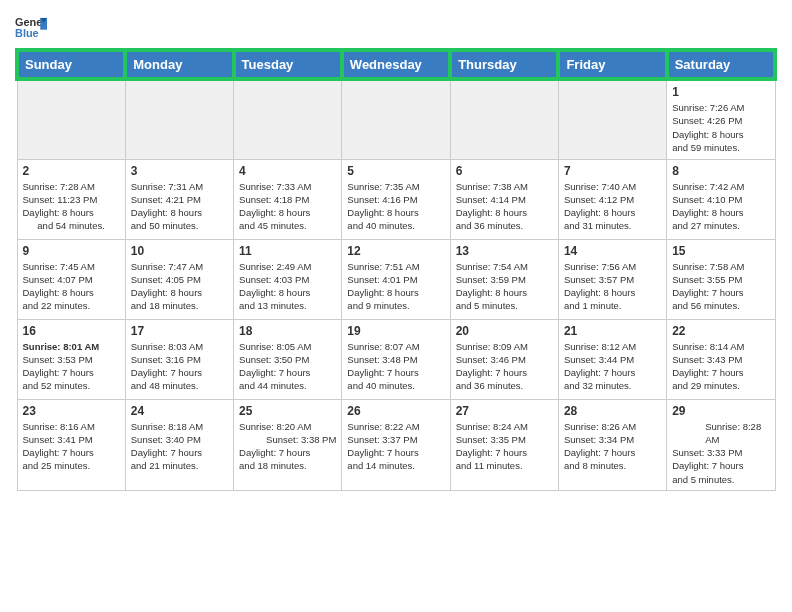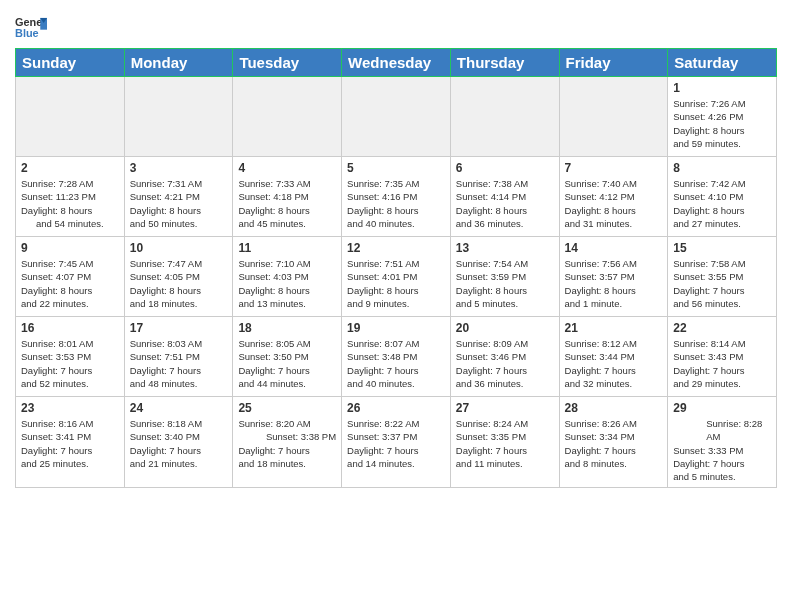--- a/index.html
+++ b/index.html
@@ -39,23 +39,23 @@
     .calendar {
       width: 100%;
       border-collapse: collapse;
       table-layout: fixed;
     }
     .calendar th {
       background: #3a7cc1;
       color: #fff;
       text-align: left;
       padding: 5px 6px;
-      font-size: 15px;
+      font-size: 13px;
       font-weight: bold;
-      border: 1px solid #22c55e;
+      border: 4px solid #22c55e;
     }
     .calendar td {
       border: 1px solid #ccc;
       vertical-align: top;
       padding: 4px 5px;
       font-size: 9.5px;
       color: #333;
       height: 80px;
       background: #fff;
     }
@@ -179,21 +179,21 @@
         </td>
         <td>
           <span class="day-num">10</span>
           <span style="display: block; line-height: 1.4;">Sunrise: 7:47 AM</span>
           <span style="display: block; line-height: 1.4;">Sunset: 4:05 PM</span>
           <span style="display: block; line-height: 1.4;">Daylight: 8 hours</span>
           <span style="display: block; line-height: 1.4;">and 18 minutes.</span>
         </td>
         <td>
           <span class="day-num">11</span>
-          <span style="display: block; line-height: 1.4;">Sunrise: 7:10 AM</span>
+          <span style="display: block; line-height: 1.4;">Sunrise: 2:49 AM</span>
           <span style="display: block; line-height: 1.4;">Sunset: 4:03 PM</span>
           <span style="display: block; line-height: 1.4;">Daylight: 8 hours</span>
           <span style="display: block; line-height: 1.4;">and 13 minutes.</span>
         </td>
         <td>
           <span class="day-num">12</span>
           <span style="display: block; line-height: 1.4;">Sunrise: 7:51 AM</span>
           <span style="display: block; line-height: 1.4;">Sunset: 4:01 PM</span>
           <span style="display: block; line-height: 1.4;">Daylight: 8 hours</span>
           <span style="display: block; line-height: 1.4;">and 9 minutes.</span>
@@ -216,29 +216,29 @@
           <span class="day-num">15</span>
           <span style="display: block; line-height: 1.4;">Sunrise: 7:58 AM</span>
           <span style="display: block; line-height: 1.4;">Sunset: 3:55 PM</span>
           <span style="display: block; line-height: 1.4;">Daylight: 7 hours</span>
           <span style="display: block; line-height: 1.4;">and 56 minutes.</span>
         </td>
       </tr>
       <tr>
         <td>
           <span class="day-num">16</span>
-          <span style="display: block; line-height: 1.4;">Sunrise: 8:01 AM</span>
+          <span style="display: block; line-height: 1.4; font-weight: bold;">Sunrise: 8:01 AM</span>
           <span style="display: block; line-height: 1.4;">Sunset: 3:53 PM</span>
           <span style="display: block; line-height: 1.4;">Daylight: 7 hours</span>
           <span style="display: block; line-height: 1.4;">and 52 minutes.</span>
         </td>
         <td>
           <span class="day-num">17</span>
           <span style="display: block; line-height: 1.4;">Sunrise: 8:03 AM</span>
-          <span style="display: block; line-height: 1.4;">Sunset: 7:51 PM</span>
+          <span style="display: block; line-height: 1.4;">Sunset: 3:16 PM</span>
           <span style="display: block; line-height: 1.4;">Daylight: 7 hours</span>
           <span style="display: block; line-height: 1.4;">and 48 minutes.</span>
         </td>
         <td>
           <span class="day-num">18</span>
           <span style="display: block; line-height: 1.4;">Sunrise: 8:05 AM</span>
           <span style="display: block; line-height: 1.4;">Sunset: 3:50 PM</span>
           <span style="display: block; line-height: 1.4;">Daylight: 7 hours</span>
           <span style="display: block; line-height: 1.4;">and 44 minutes.</span>
         </td>

